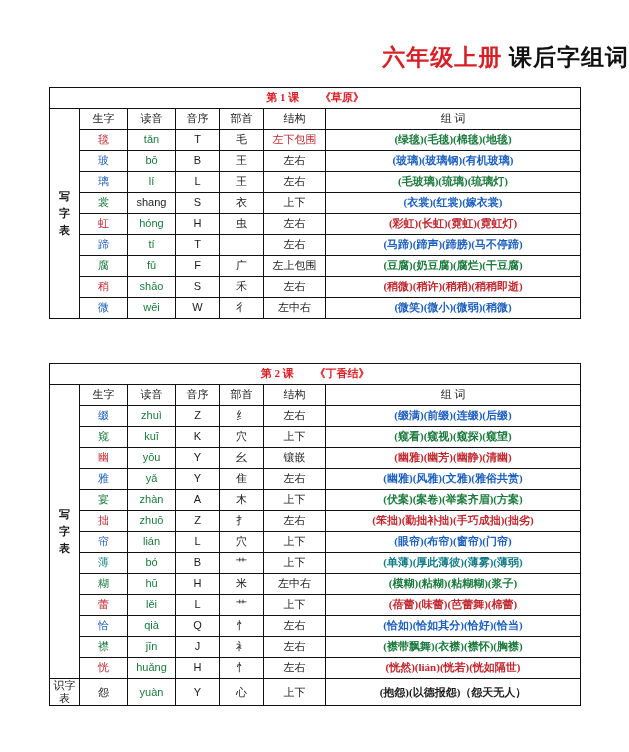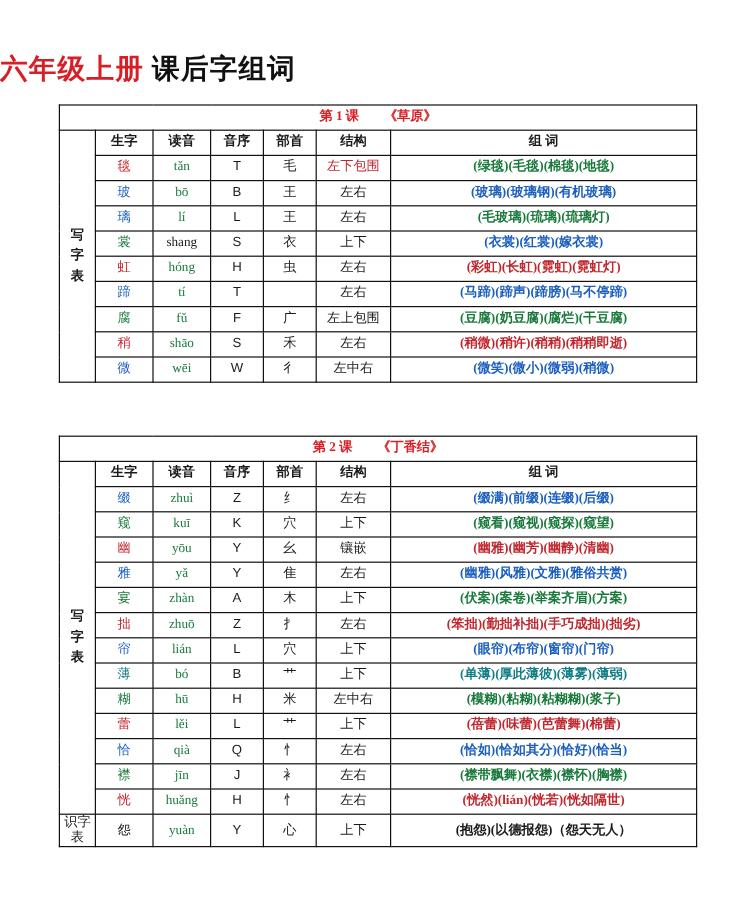--- a/index.html
+++ b/index.html
@@ -7,21 +7,21 @@
     margin: 0;
     width: 629px;
     height: 752px;
     background: #ffffff;
     font-family: "Liberation Serif", serif;
     color: #1a1a1a;
   }
   .page { position: relative; width: 629px; height: 752px; padding: 0; }
 
   .title {
-    text-align: left;
+    text-align: right;
     font-size: 23px;
     font-weight: bold;
     margin-top: 42px;
     letter-spacing: 1px;
   }
   .title .red { color: #d81f26; }
   .title .black { color: #111; }
 
   .block { margin: 14px auto 0; width: 531px; }
   .block.second { margin-top: 44px; }
@@ -41,32 +41,32 @@
     line-height: 1.2;
     height: 21px;
   }
   .lesson-head {
     font-size: 13px;
     font-weight: bold;
     color: #d81f26;
     height: 22px;
   }
   .lesson-head .lesson-name { margin-left: 18px; }
-  .colhead { font-weight: bold; font-size: 11.5px; height: 20px; }
+  .colhead { font-weight: normal; font-size: 11.5px; height: 20px; }
 
   .vlabel {
     width: 30px;
     font-size: 13.5px;
     font-weight: bold;
     letter-spacing: 0;
   }
   .vlabel span { display: block; line-height: 1.55; }
 
   .ch { font-size: 13px; font-family: "Liberation Serif", serif; }
-  .py { font-size: 11.5px; font-family: Liberation Serif, serif; }
+  .py { font-size: 11.5px; font-family: Liberation Sans, sans-serif; }
   .init { font-size: 11.5px; font-family: "Liberation Sans", sans-serif; }
   .rad { font-size: 12px; }
   .struct { font-size: 10.5px; }
   .words { font-size: 11px; letter-spacing: 0; font-weight: bold; }
 
   .c-blue { color: #1c5fbe; }
   .c-green { color: #1a7a3c; }
   .c-teal { color: #127d86; }
   .c-red { color: #c0282f; }
   .c-dark { color: #1a1a1a; }

